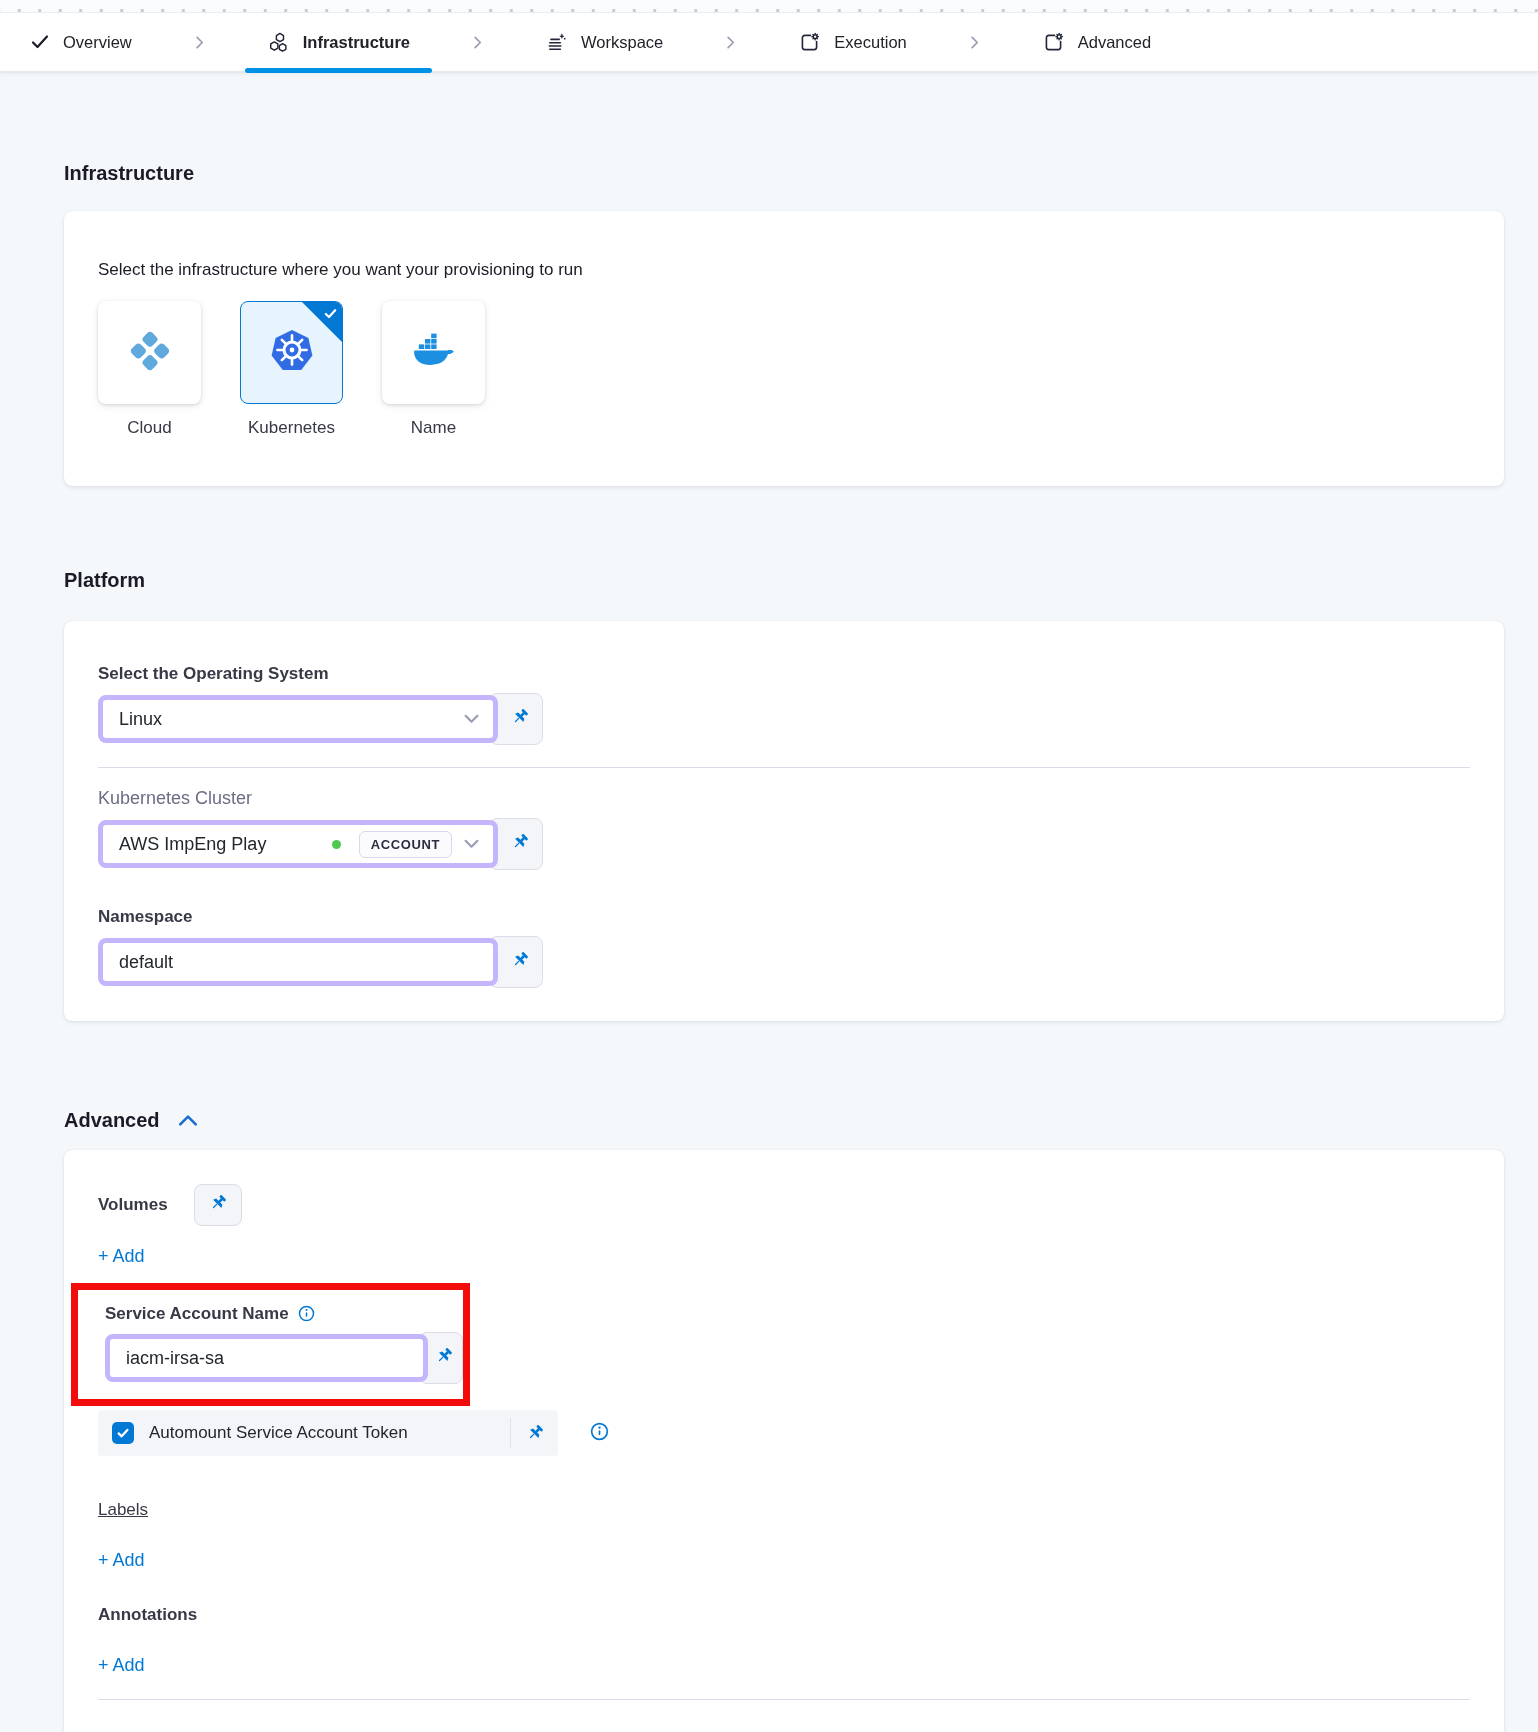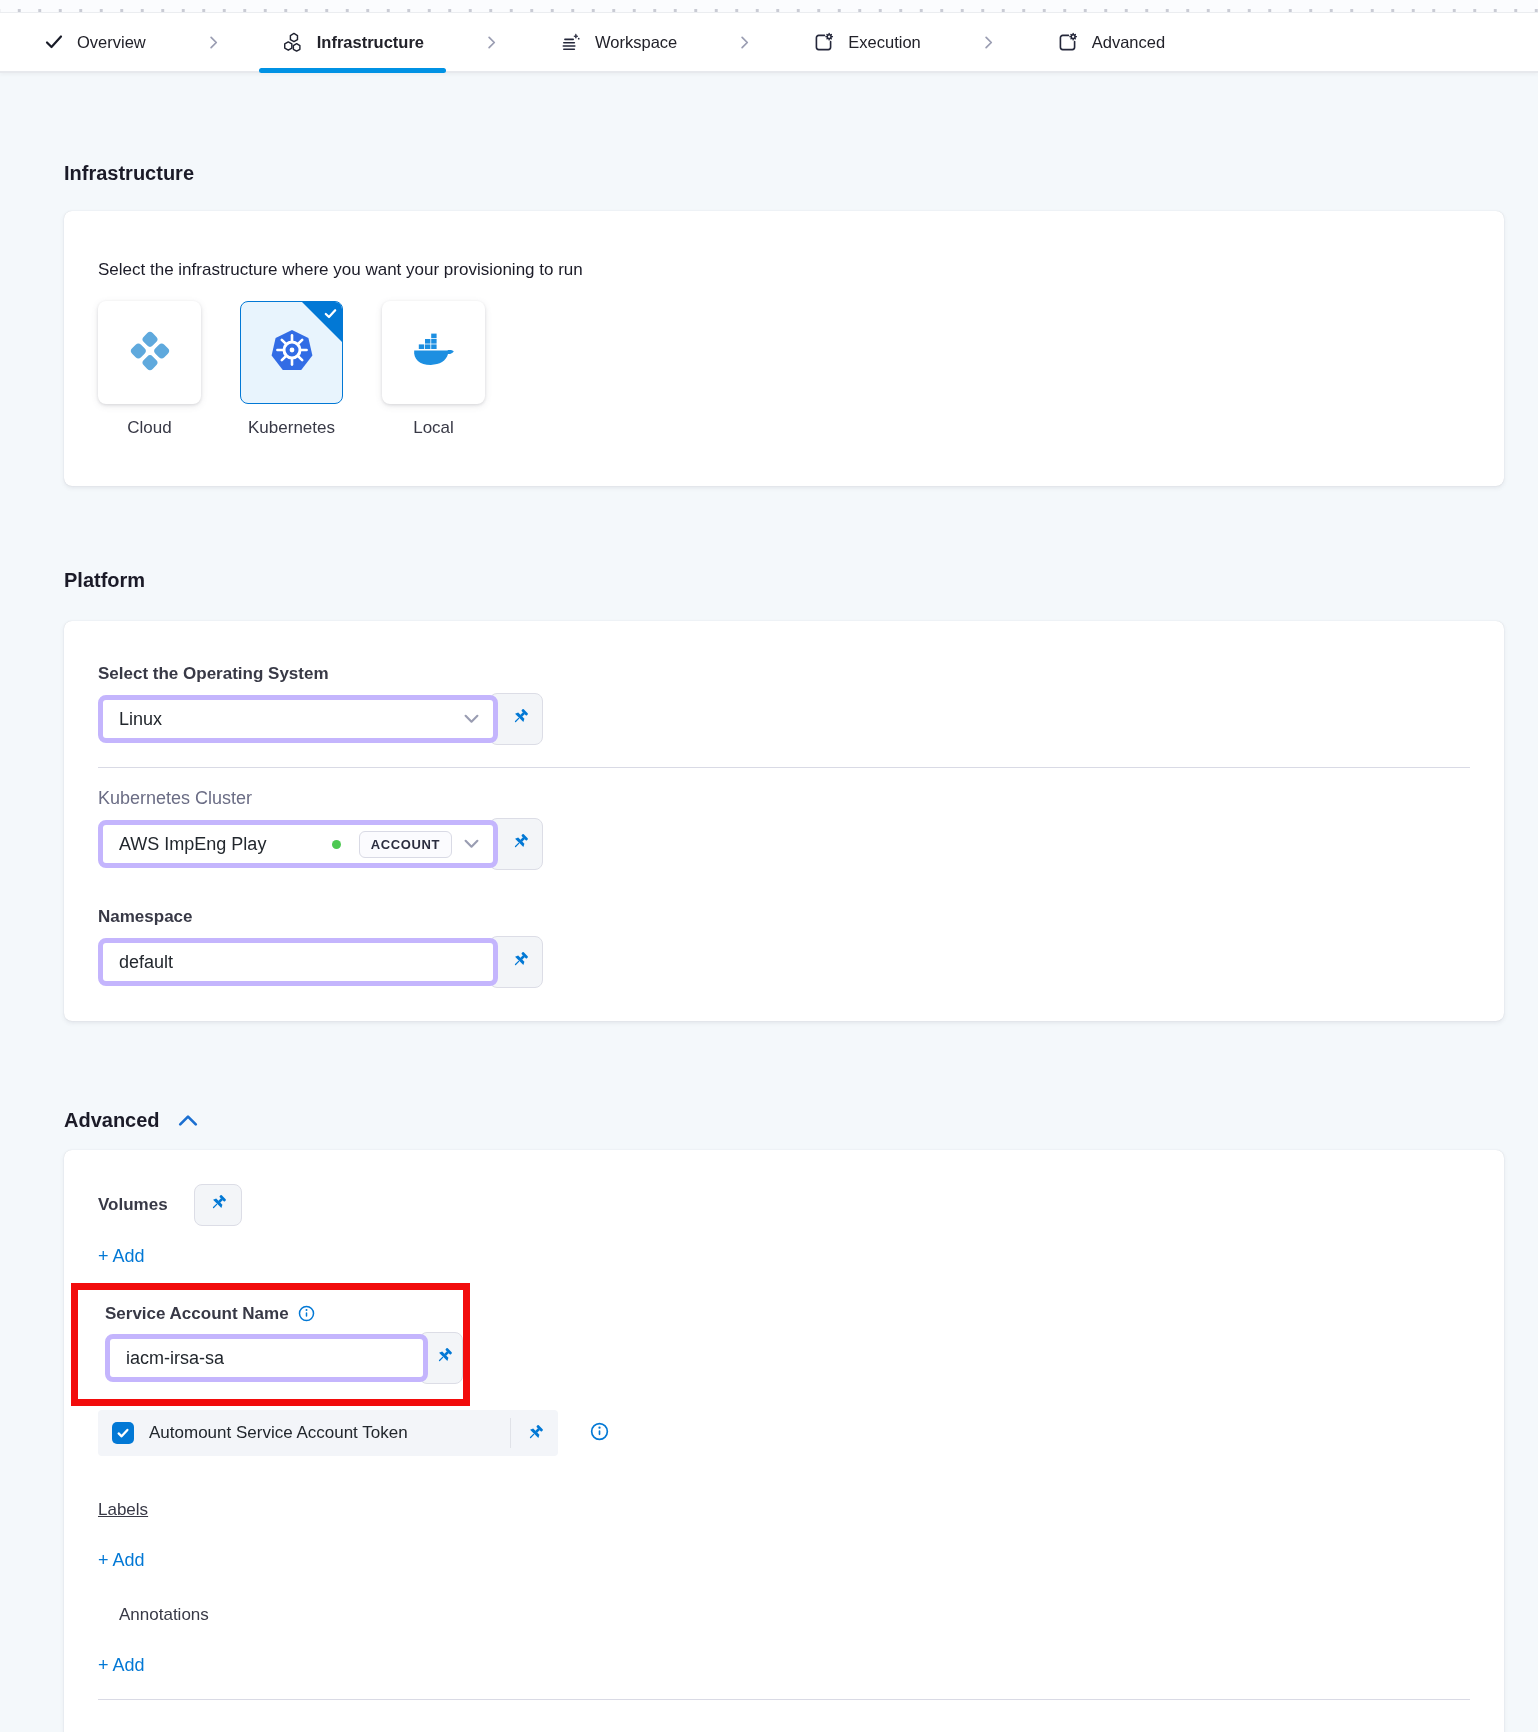--- a/index.html
+++ b/index.html
@@ -19,21 +19,20 @@
     background-position: 9px 4px;
     border-bottom:1px solid #ebedf0;
   }
   
   .tabbar {
     height:60px;
     background:#ffffff;
     border-bottom:2px solid #e7e9ed;
     box-shadow:0 2px 3px rgba(40,41,61,0.04);
     display:flex;
-    padding-left:14px;
     position:relative;
     z-index:2;
   }
   .wtab {
     display:flex; align-items:center; gap:13px;
     padding:0 30px; height:100%;
     position:relative; cursor:pointer;
     font-size:16.5px; font-weight:500; color:#22222a;
     white-space:nowrap;
   }
@@ -318,21 +317,21 @@
             <rect x="10.6" y="3.3" width="2.7" height="2.3"></rect>
             <path d="M2.1 11.7 H18.6 c1.1 -0.35 2.5 -0.2 3.3 0.45 -0.55 0.95 -1.7 1.5 -2.9 1.4 -0.95 3.4 -4.1 5.4 -8.6 5.4 -5.6 0 -8.8 -3 -8.3 -7.25 Z"></path>
           </svg>
         </span>
       </div>
     </div>
 
     <div class="tile-labels">
       <div class="tile-label">Cloud</div>
       <div class="tile-label">Kubernetes</div>
-      <div class="tile-label">Local</div>
+      <div class="tile-label">Name</div>
     </div>
   </div>
 
   <h2 class="section-h h-platform">Platform</h2>
 
   <div class="card card-platform">
 
     <div class="field-label">Select the Operating System</div>
     <div class="input-group">
       <div class="select-box">
@@ -487,19 +486,19 @@
             <circle cx="8" cy="8" r="6.6" fill="none" stroke="#0278d5" stroke-width="1.4"></circle>
             <rect x="7.3" y="6.9" width="1.4" height="4.2" rx="0.7" fill="#0278d5"></rect>
             <circle cx="8" cy="4.8" r="0.95" fill="#0278d5"></circle>
           </svg>
       </button>
     </div>
 
     <div class="plain-label lbl-labels" style="font-weight:500;">Labels</div>
     <button class="add-link" style="margin-top:30px;">+ Add</button>
 
-    <div class="plain-label lbl-annotations" style="font-weight:400;margin-left:21px;">Annotations</div>
+    <div class="plain-label lbl-annotations" style="font-weight:700;">Annotations</div>
     <button class="add-link" style="margin-top:30px;">+ Add</button>
 
     <hr class="bottom-hr">
   </div>
 
 </div>
 
 </body></html>

